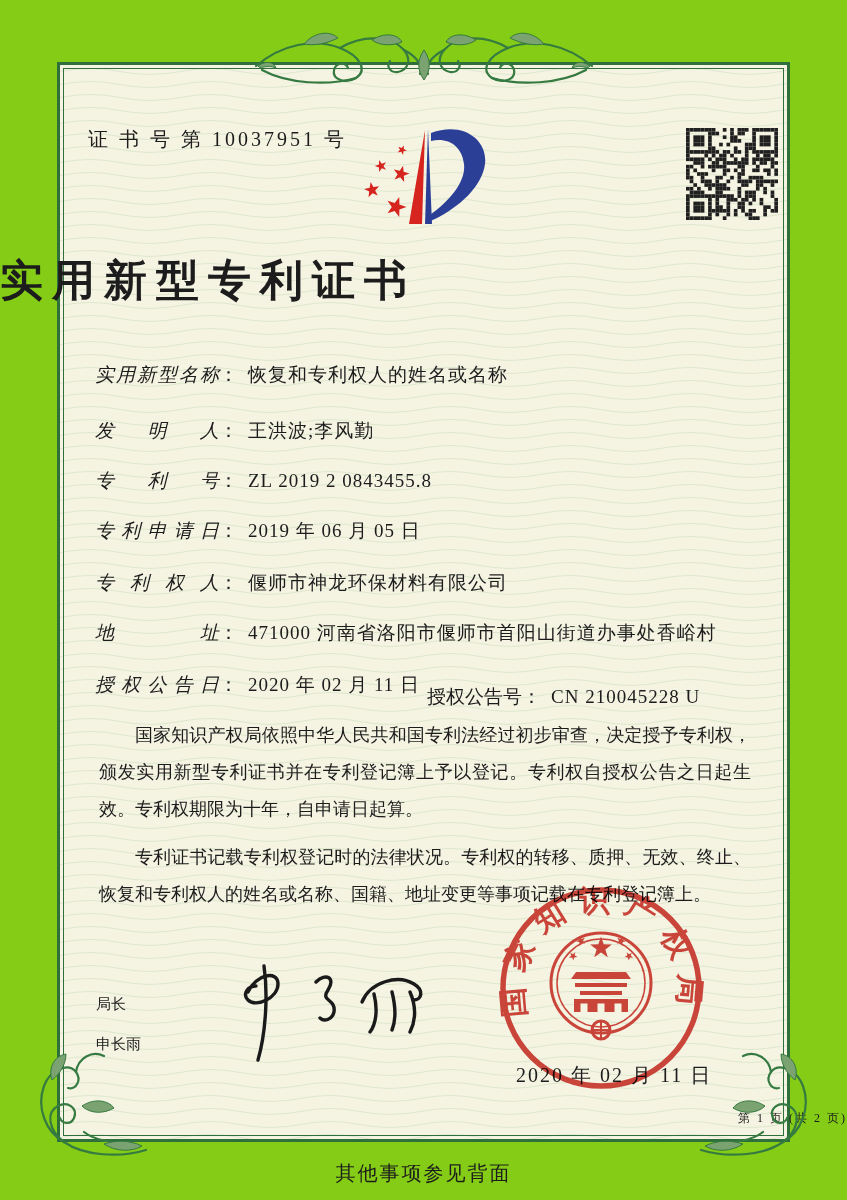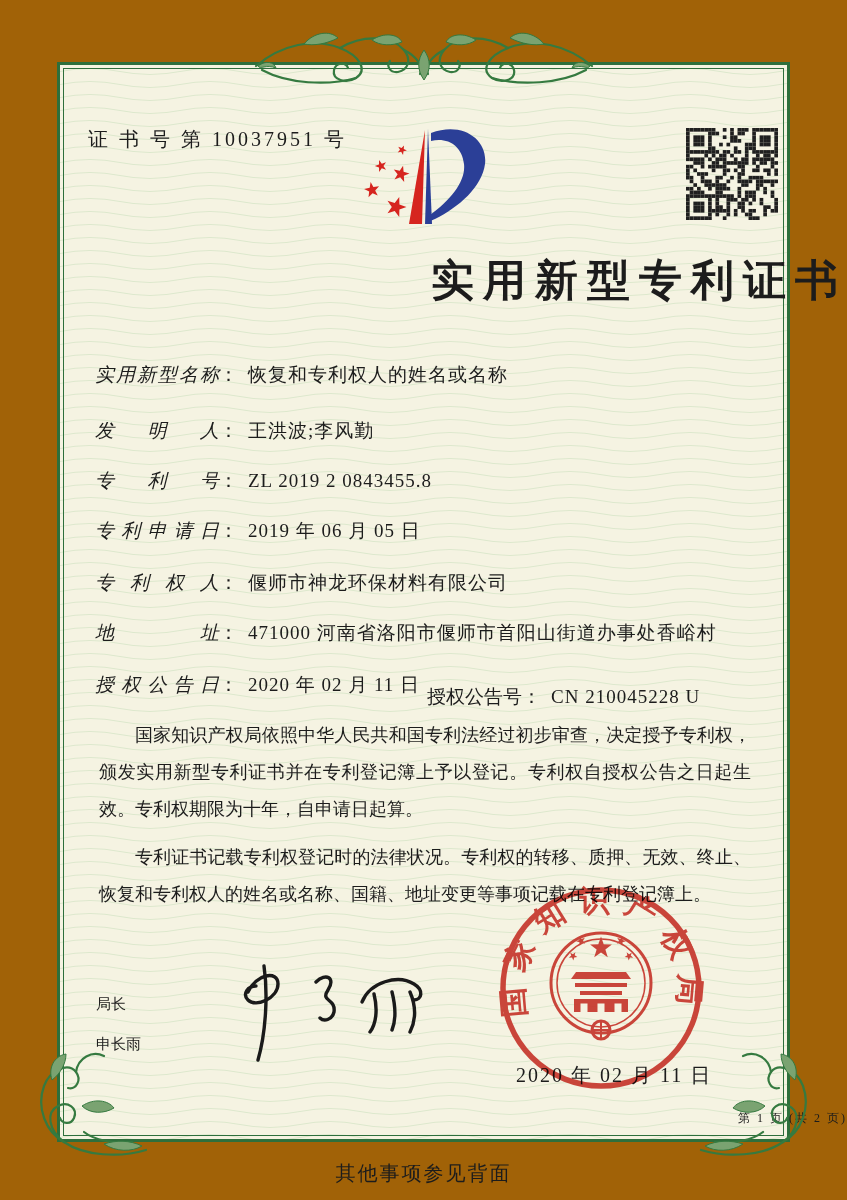--- a/index.html
+++ b/index.html
@@ -1,18 +1,18 @@
 <!DOCTYPE html>
 <html><head>
 <meta charset="utf-8">
 <style>
   html,body{margin:0;padding:0;background:#e8e4d4;}
   .page{
     position:relative;width:847px;height:1200px;margin:0 auto;
-    background:#a16207;overflow:hidden;
+    background:#84cc16;overflow:hidden;
     font-family:"Liberation Serif","DejaVu Serif",serif;color:#1c1c1c;
   }
   
   .frame{
     position:absolute;left:57px;top:62px;width:733px;height:1080px;
     border:3px solid #2e6f3c;background:#f5f3e2;box-sizing:border-box;z-index:0;overflow:hidden;
   }
   .frame-inner{
     position:absolute;left:3px;top:3px;right:3px;bottom:3px;
     border:1px solid #2e6f3c;
@@ -21,21 +21,21 @@
   .ornament{position:absolute;z-index:3;pointer-events:none;}
   .ornament.top{left:50%;top:22px;transform:translateX(-50%);}
   .ornament.bl{left:24px;top:1046px;}
   .ornament.br{left:693px;top:1046px;}
   
   .content{position:absolute;left:0;top:0;width:100%;height:100%;z-index:2;}
   .cert-no{position:absolute;left:88px;top:126px;font-size:20px;letter-spacing:3px;}
   .logo{position:absolute;left:338px;top:112px;}
   .qr{position:absolute;left:686px;top:128px;width:92px;height:92px;}
   .title{
-    position:absolute;left:0;top:252px;width:100%;text-align:right;
+    position:absolute;left:0;top:252px;width:100%;text-align:left;
     font-size:43px;font-weight:700;letter-spacing:9px;
   }
   .fields{position:absolute;left:95px;top:0;width:670px;}
   .frow{position:absolute;left:0;font-size:19px;white-space:nowrap;}
   .flabel{display:inline-block;width:124px;text-align:justify;text-align-last:justify;font-style:italic;}
   .fcolon{display:inline-block;margin-right:10px;}
   .fvalue{letter-spacing:1px;}
   .grant2{position:absolute;left:332px;top:12px;}
   .paras{
     position:absolute;left:88px;top:706px;width:674px;

